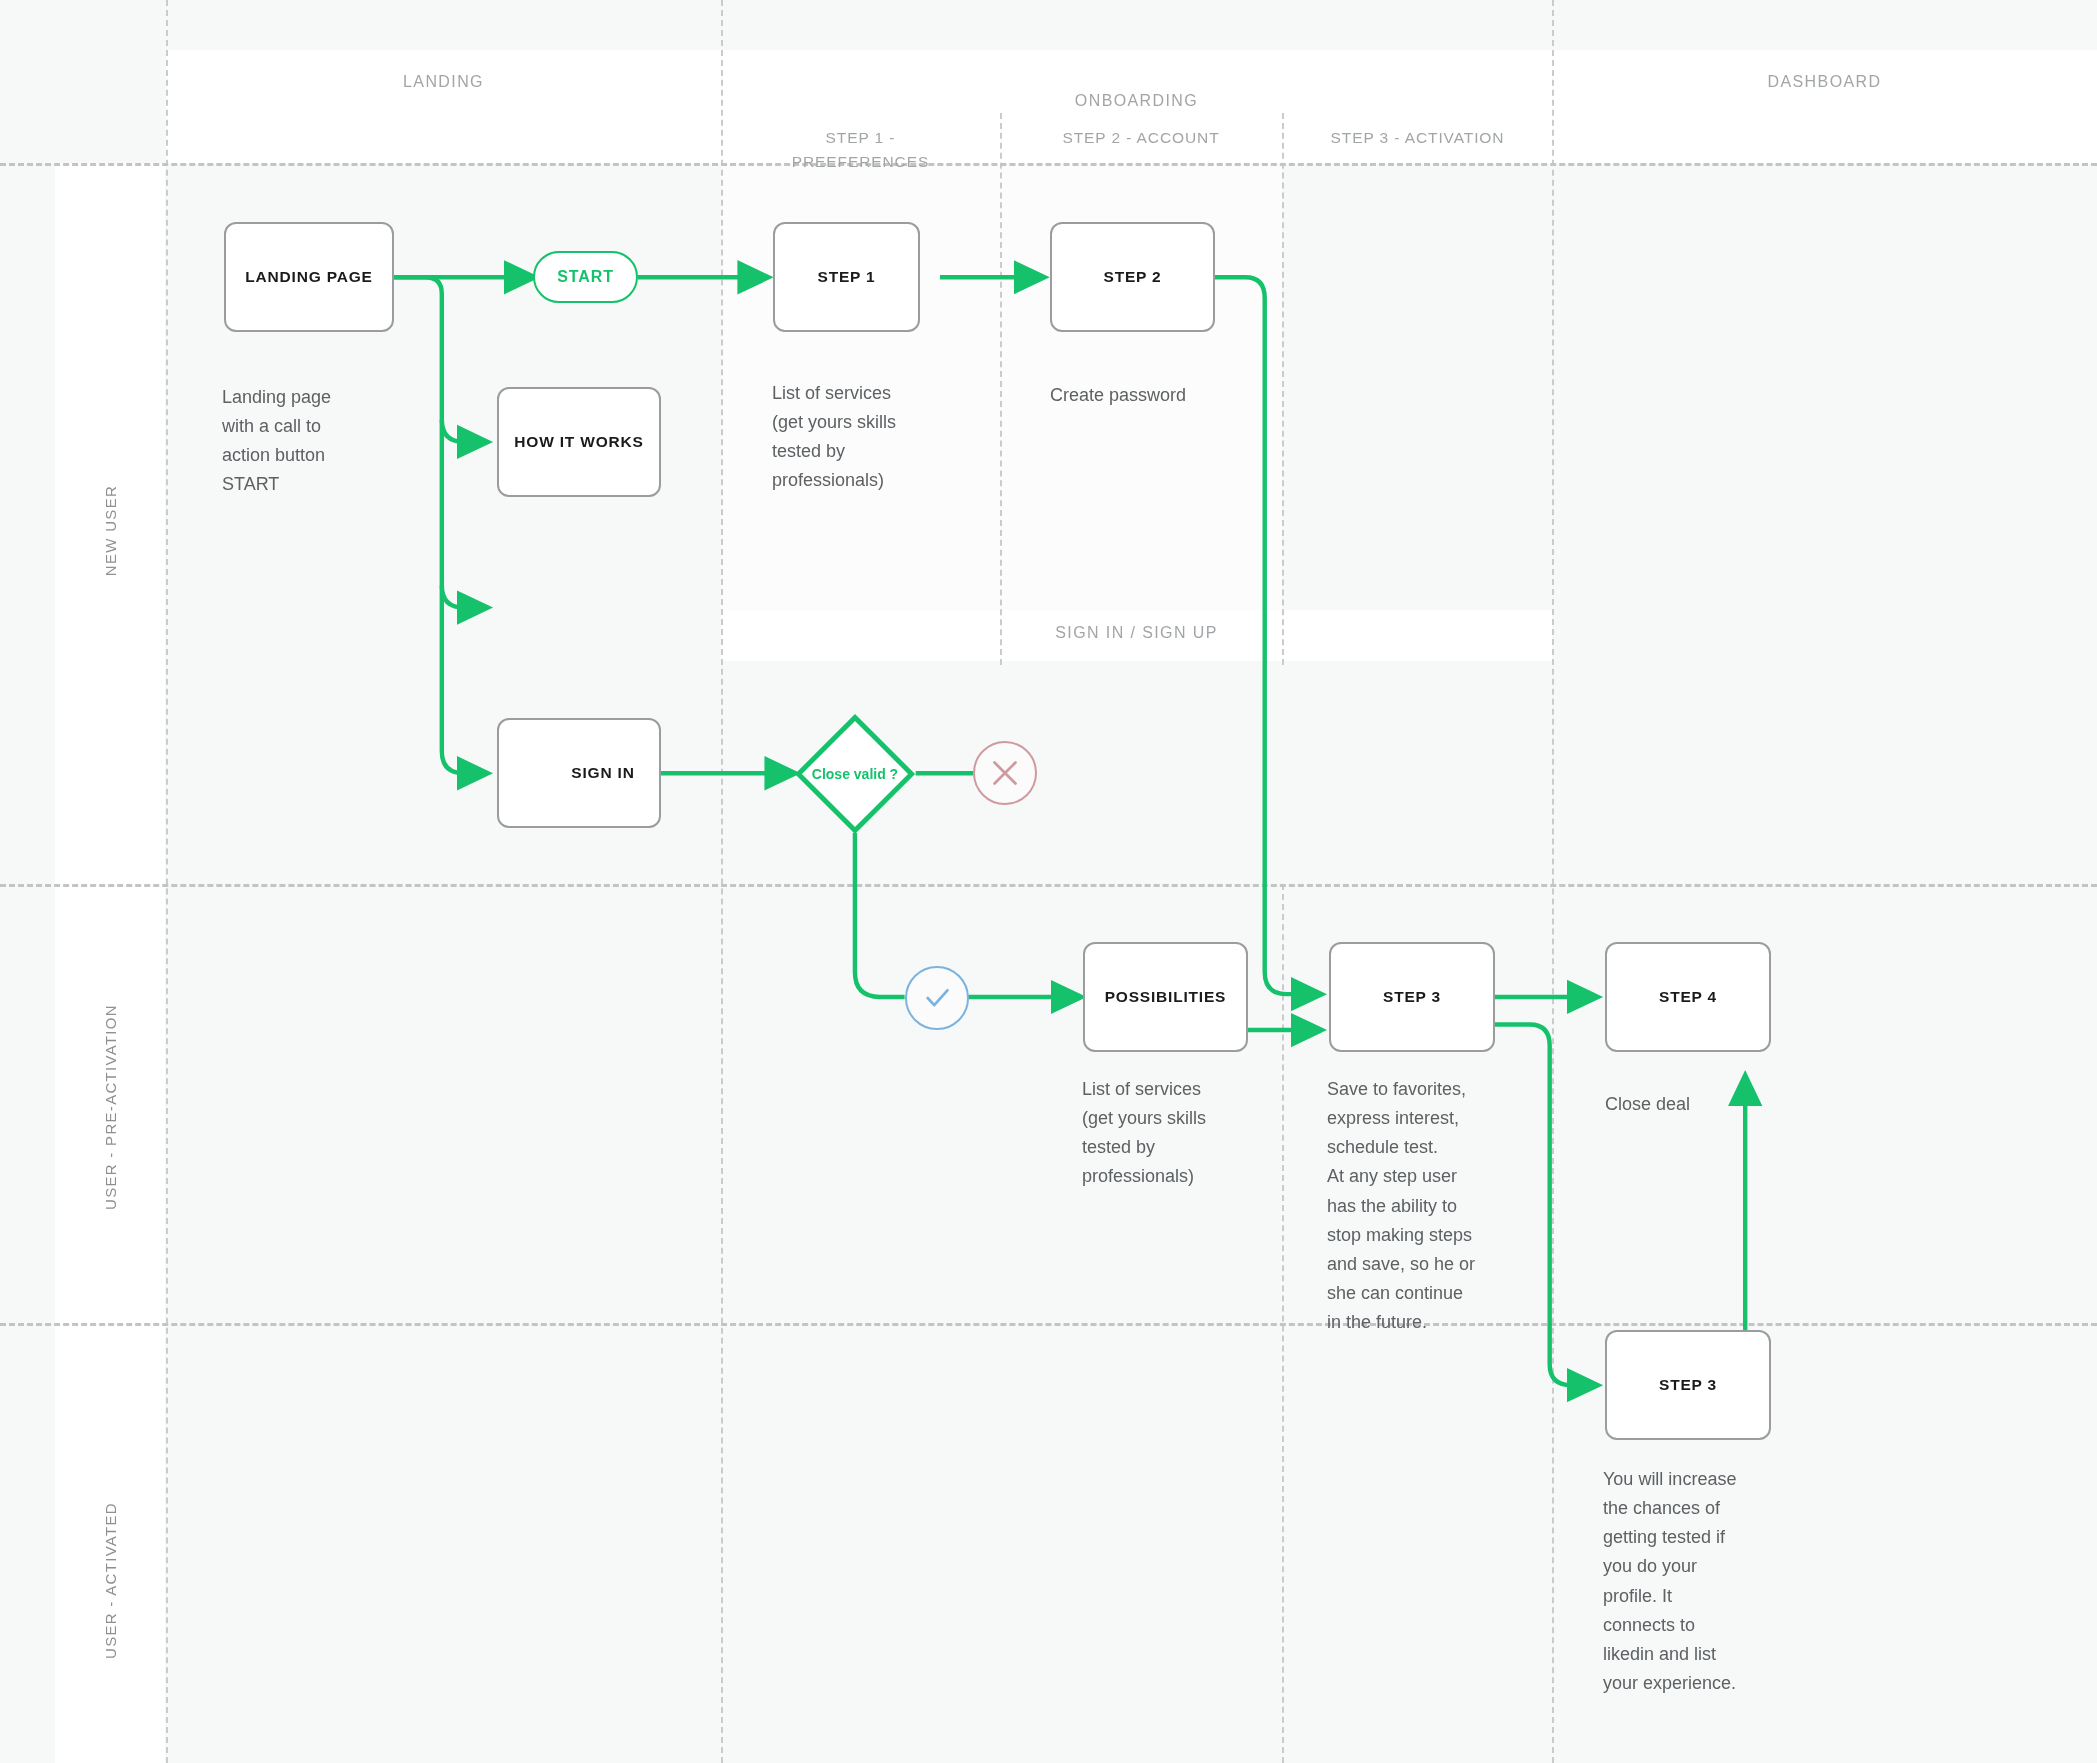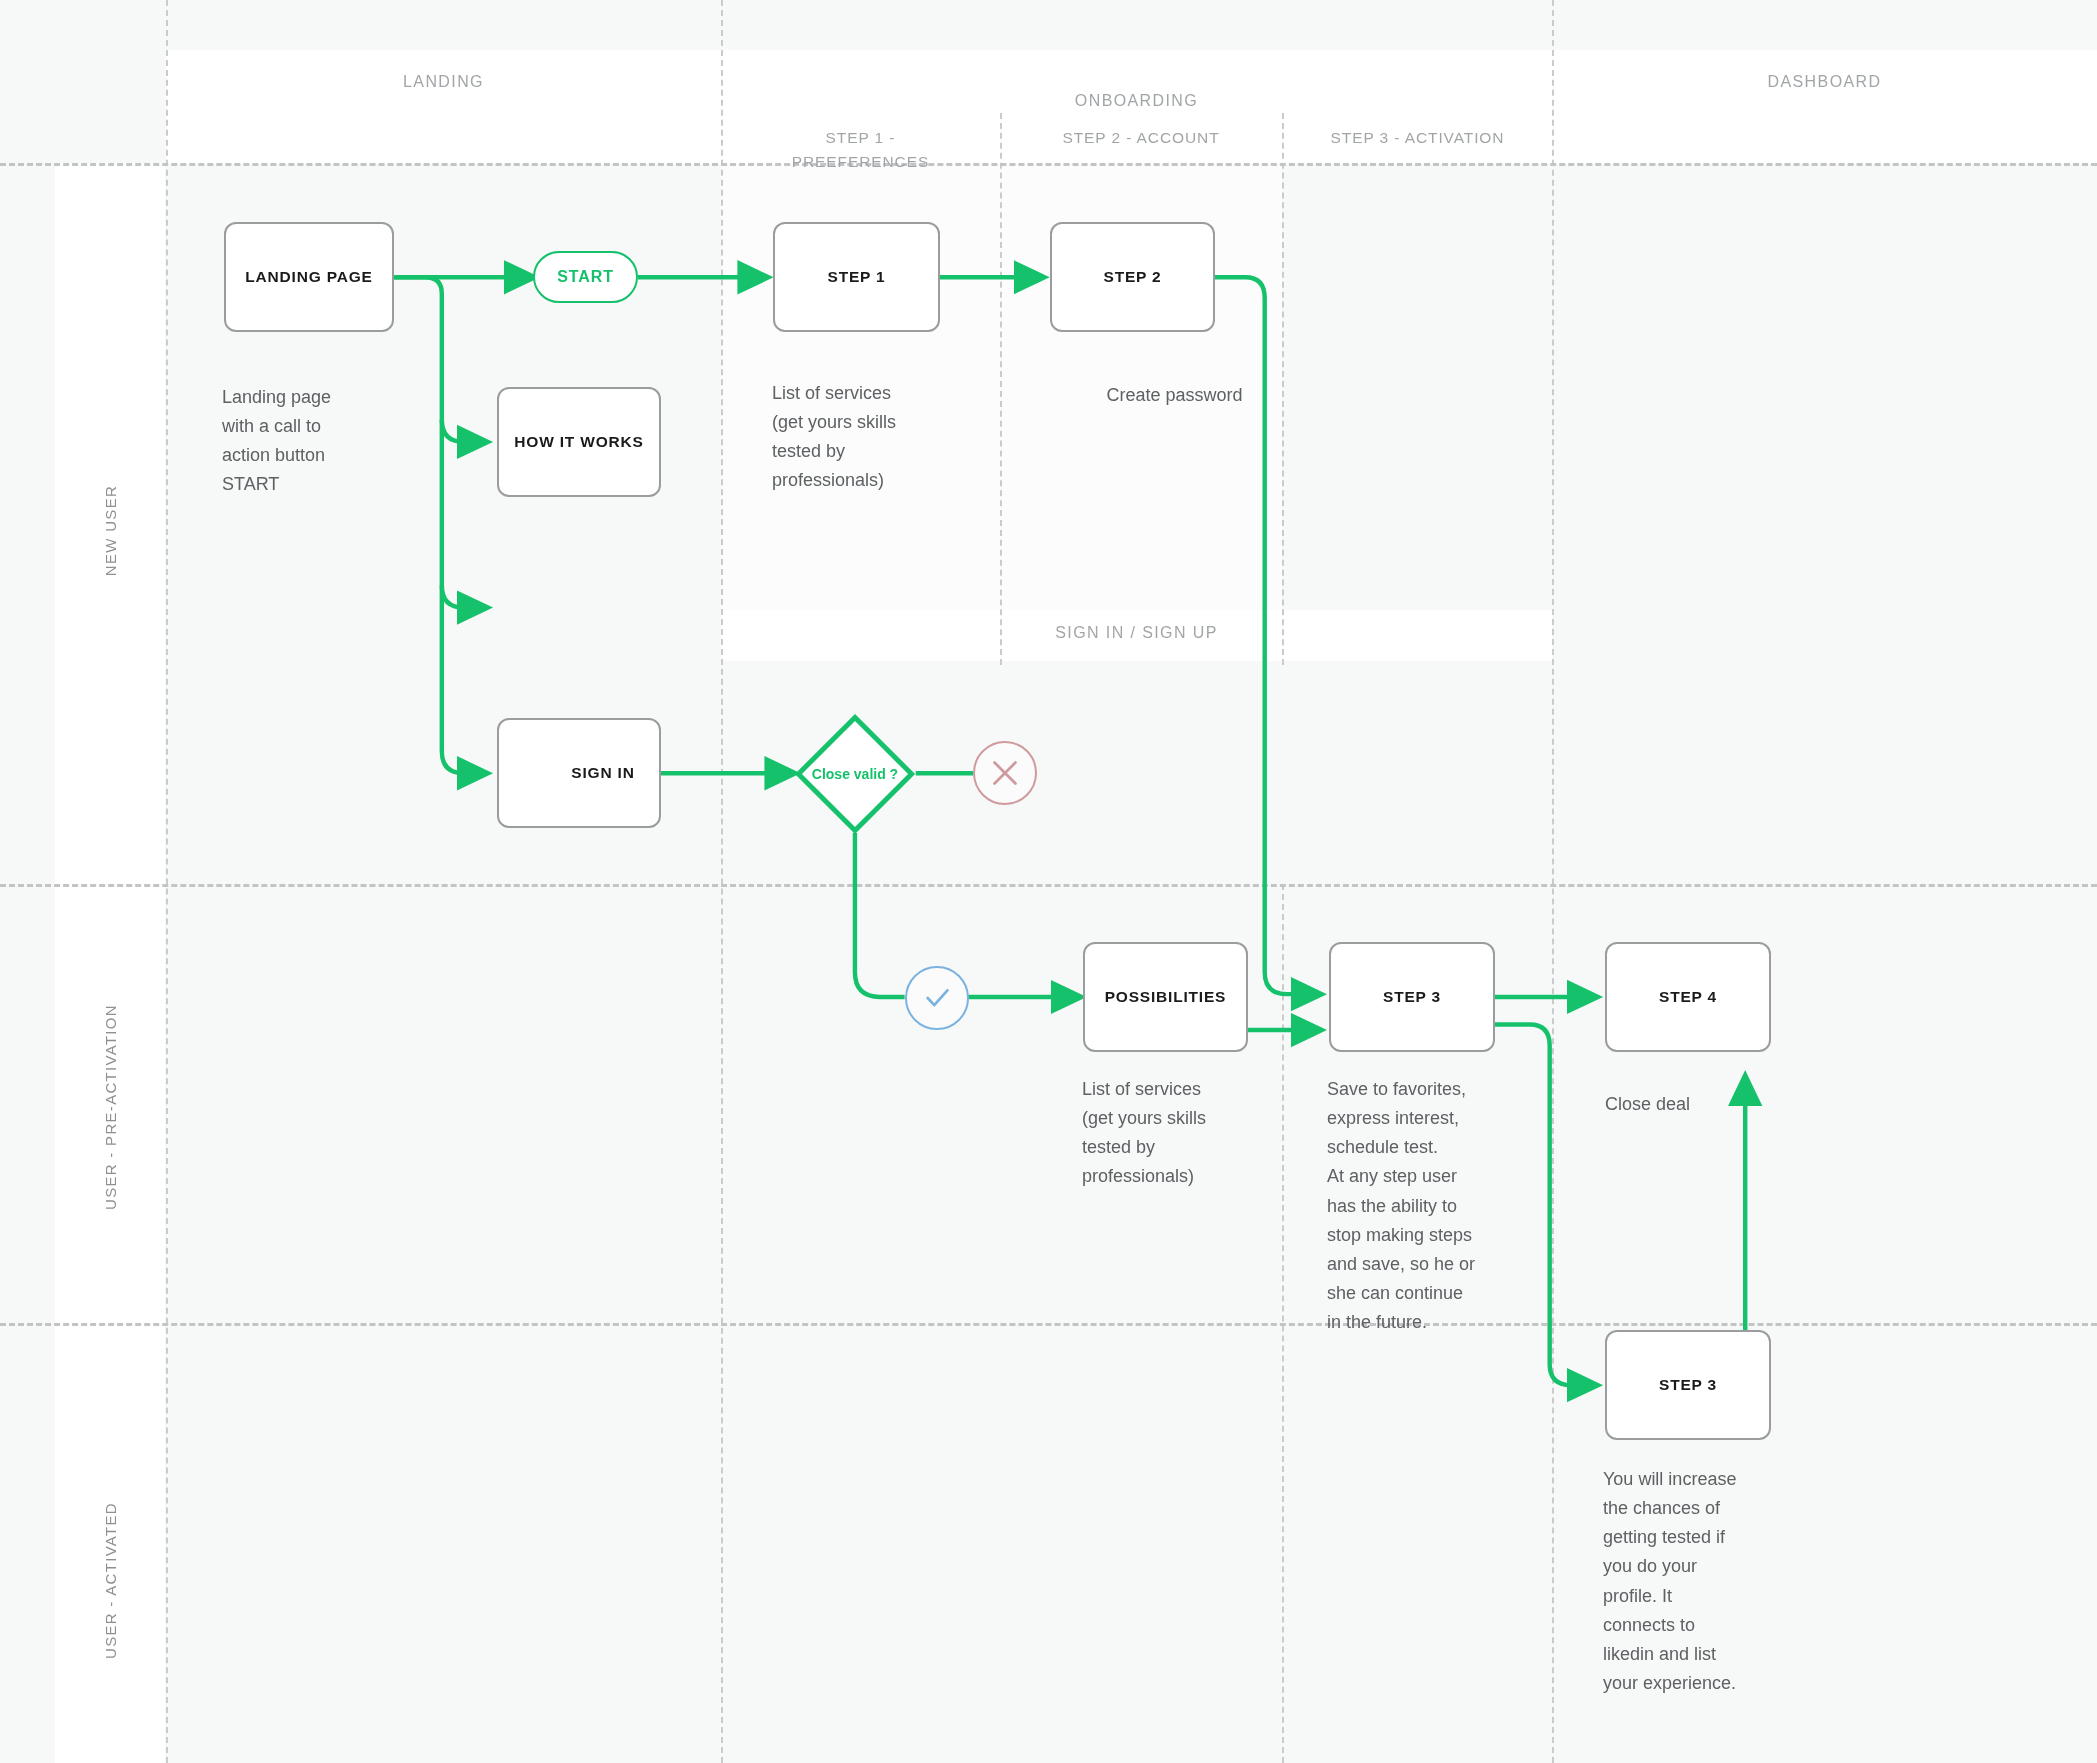--- a/index.html
+++ b/index.html
@@ -140,21 +140,21 @@
 
   <div class="node" style="left:497px;top:387px;width:164px;height:110px;">
     <span>HOW IT WORKS</span>
   </div>
 
 
   <div class="node" style="left:497px;top:718px;width:164px;height:110px;padding-left:48px;">
     <span>SIGN IN</span>
   </div>
 
-  <div class="node" style="left:773px;top:222px;width:167px;height:110px;">
+  <div class="node" style="left:773px;top:222px;width:147px;height:110px;">
     <span>STEP 1</span>
   </div>
 
   <div class="node" style="left:1050px;top:222px;width:165px;height:110px;">
     <span>STEP 2</span>
   </div>
 
   <div class="diamond-wrap" style="left:794px;top:713px;width:122px;height:122px;">
     <svg width="122" height="122" viewBox="0 0 220 220">
       <polygon points="110,8 212,110 110,212 8,110" fill="#ffffff" stroke="#15c26b" stroke-width="9"></polygon>
@@ -193,21 +193,21 @@
   <div class="note" style="left:222px;top:383px;width:232px;">Landing page
 with a call to
 action button
 START</div>
 
   <div class="note" style="left:772px;top:379px;width:249px;">List of services
 (get yours skills
 tested by
 professionals)</div>
 
-  <div class="note" style="left:1050px;top:381px;width:249px;text-align:center;">Create password</div>
+  <div class="note" style="left:1050px;top:381px;width:249px;">Create password</div>
 
   <div class="note" style="left:1082px;top:1075px;width:254px;">List of services
 (get yours skills
 tested by
 professionals)</div>
 
   <div class="note" style="left:1327px;top:1075px;width:232px;">Save to favorites,
 express interest,
 schedule test.
 At any step user

